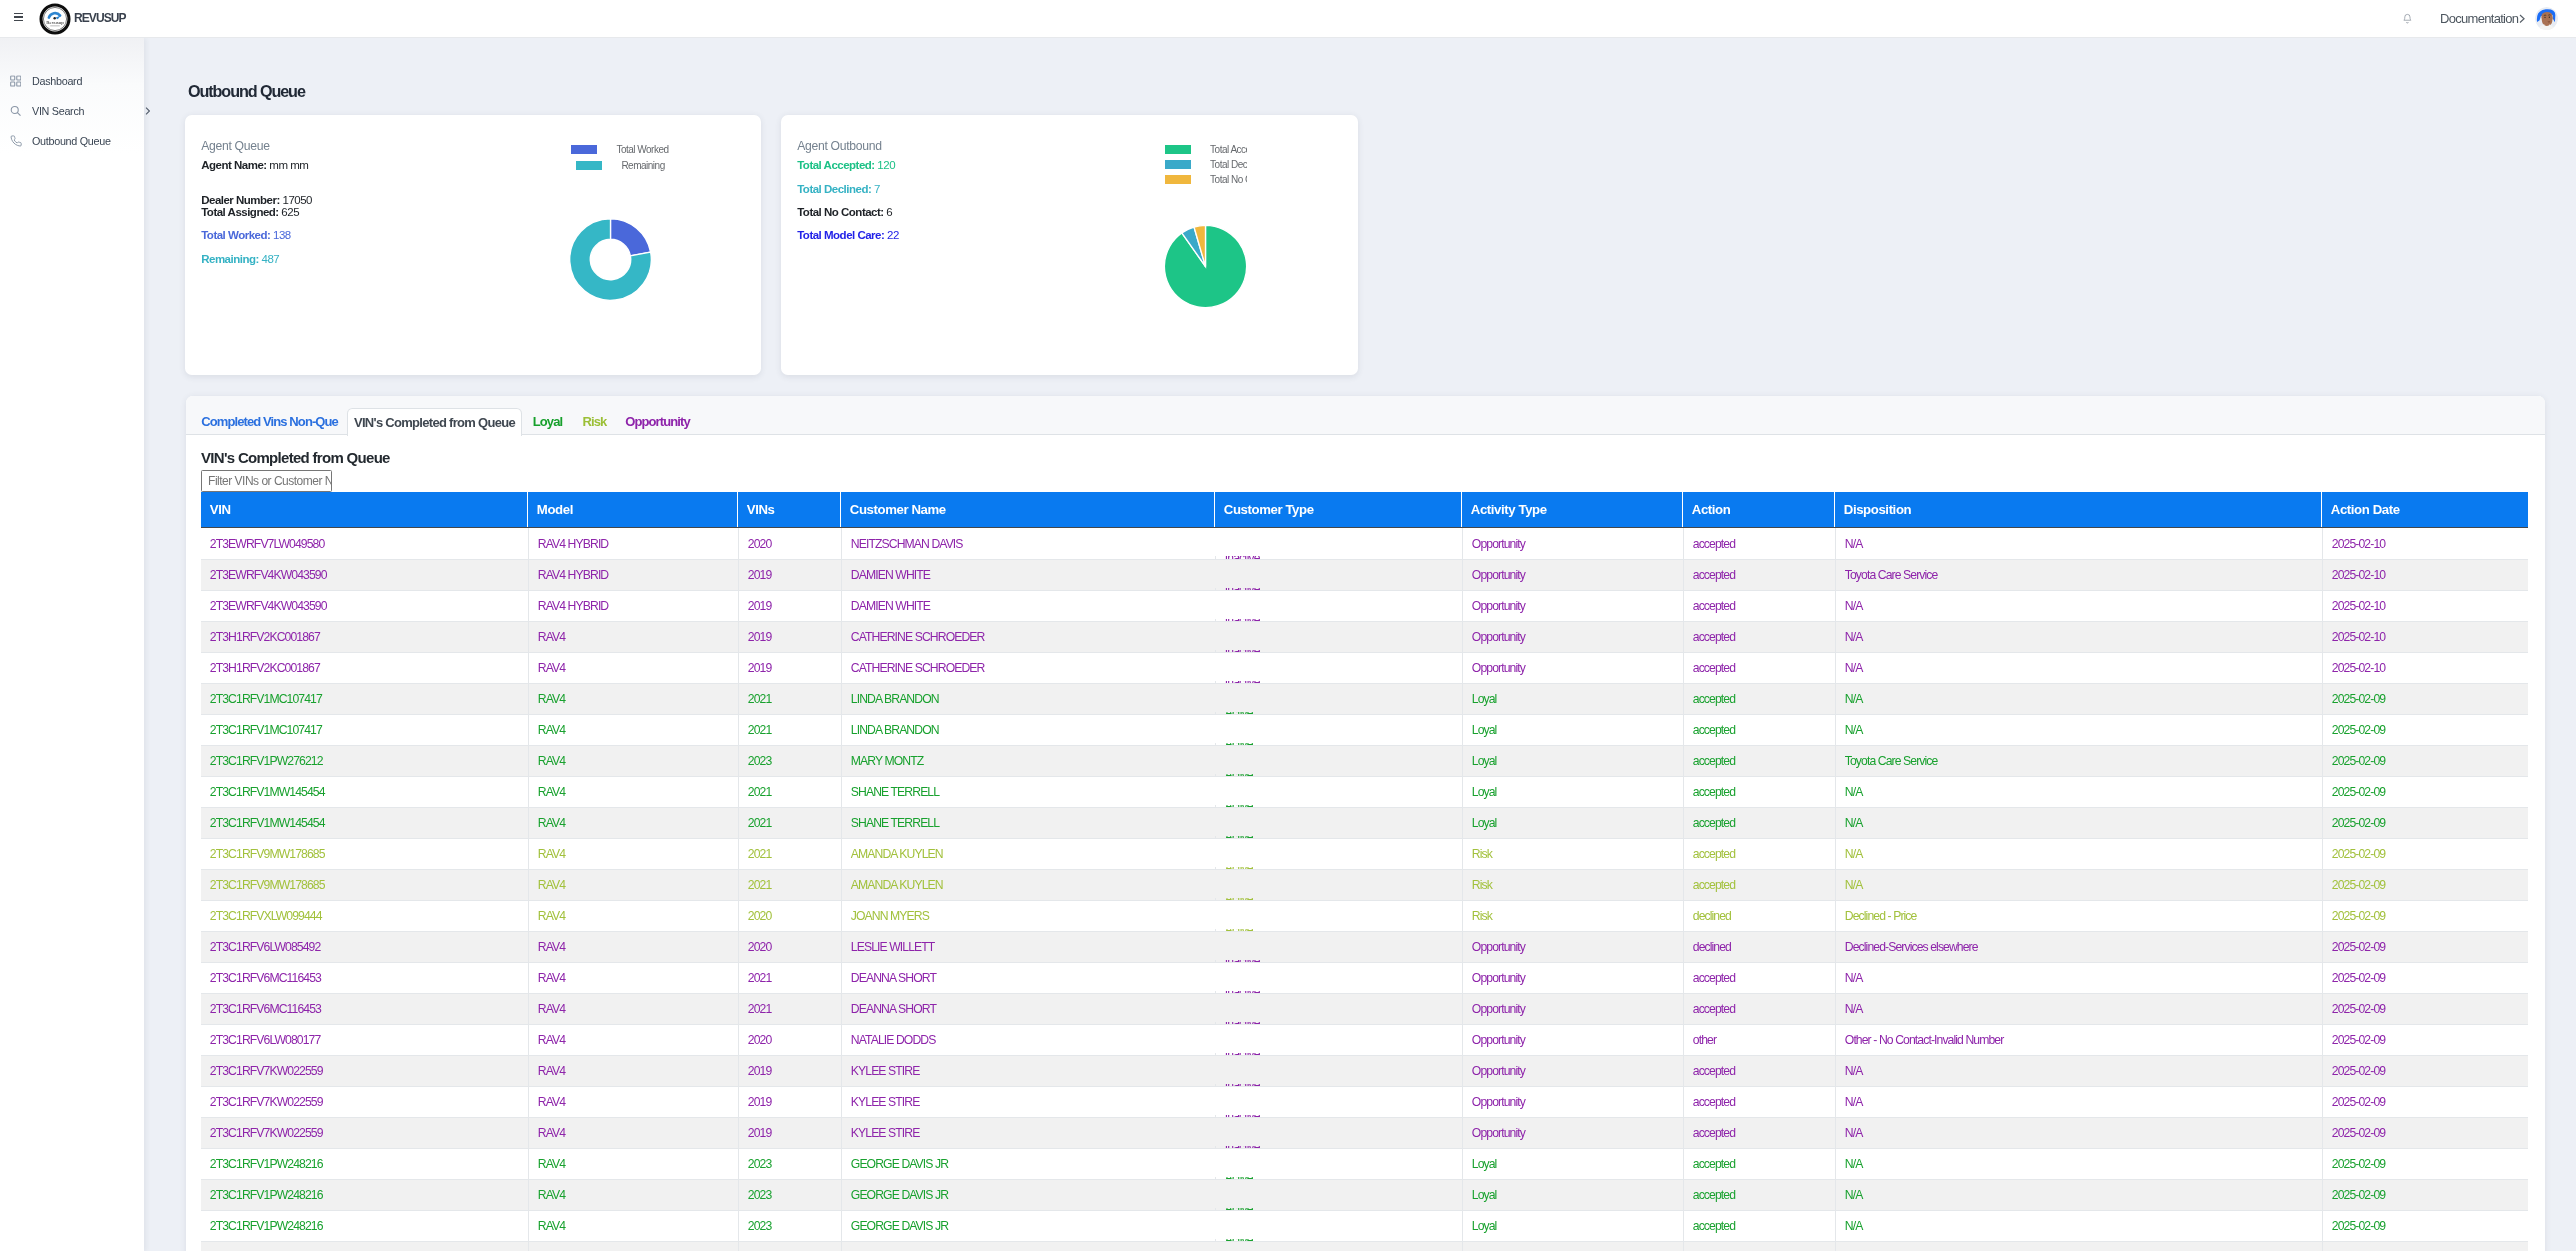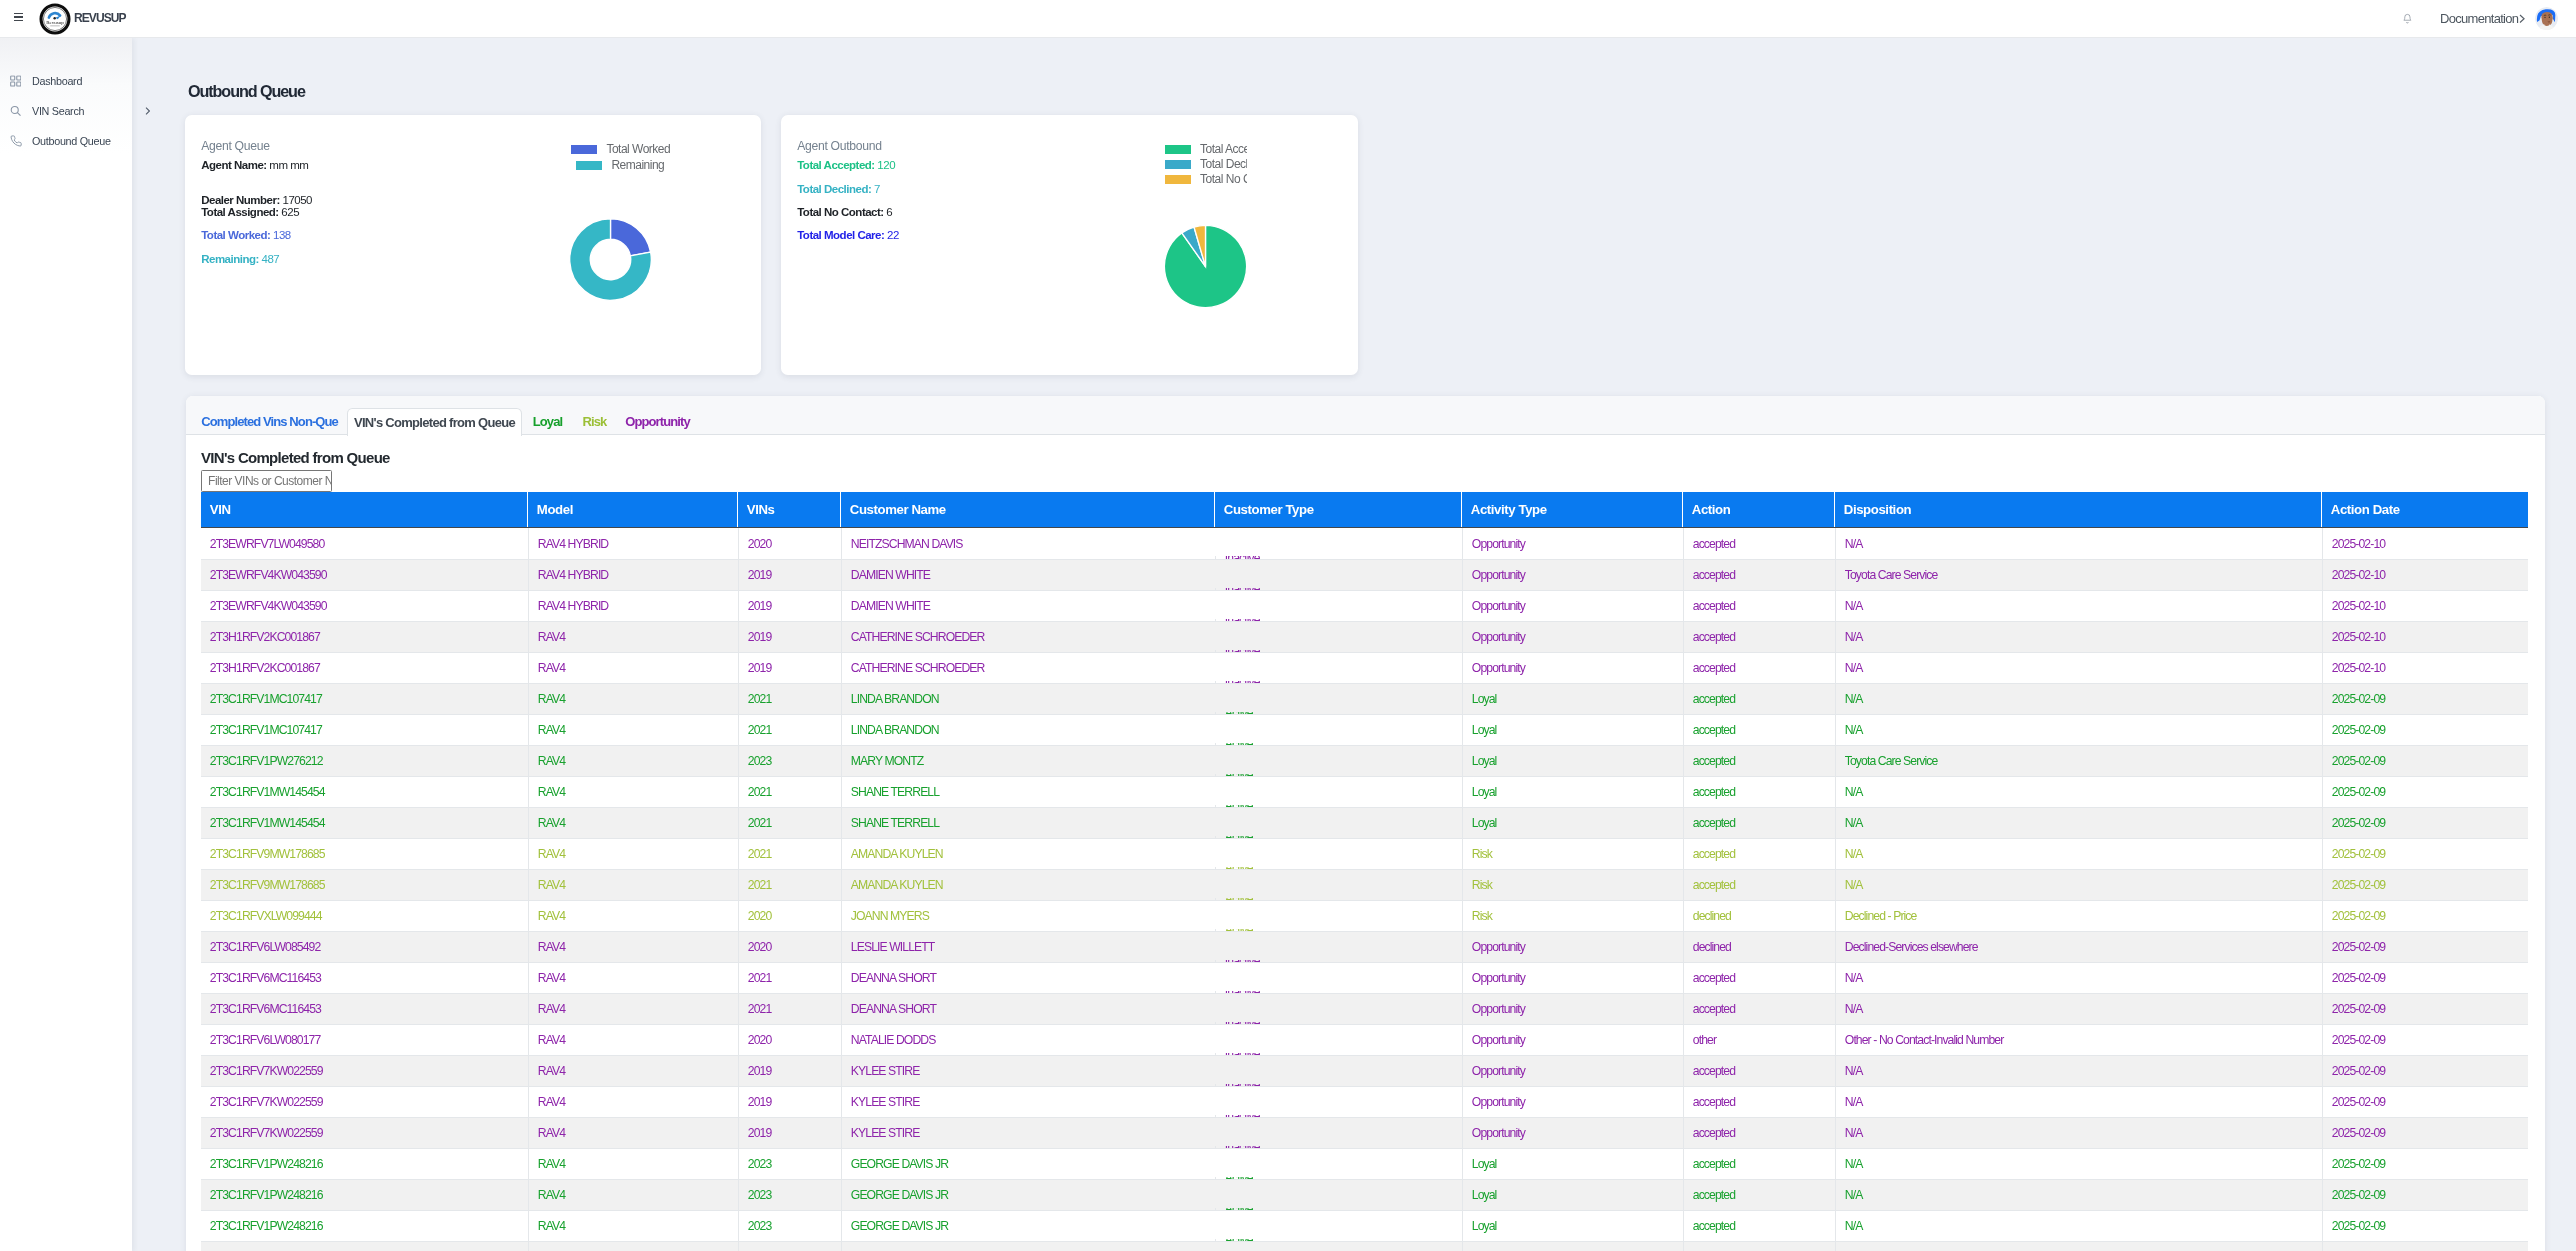--- a/index.html
+++ b/index.html
@@ -7,38 +7,38 @@
 
 
 .header { position:absolute; left:0; top:0; width:2576px; height:38px; background:#fff; border-bottom:0.7px solid #e7e9ec; z-index:10; }
 .burger { position:absolute; left:13.5px; top:13px; width:9.5px; height:8.1px; }
 .burger span { position:absolute; left:0; width:9.5px; height:1.4px; background:#42474e; }
 .brand { position:absolute; left:74px; top:10.5px; font-size:12px; font-weight:bold; color:#39414d; letter-spacing:-0.9px; }
 .docs { position:absolute; left:2440px; top:10.8px; font-size:13px; color:#4d565f; letter-spacing:-0.7px; }
 .docchev { position:absolute; left:2519px; top:13.5px; }
 
 
-.sidebar { position:absolute; left:0; top:38px; width:132px; height:1214px; background:linear-gradient(180deg,#f0f1f4 0,#fafbfc 47px,#ffffff 115px); box-shadow:2px 0 5.4px rgba(40,50,70,0.07); z-index:5; }
+.sidebar { position:absolute; left:0; top:38px; width:144px; height:1214px; background:linear-gradient(180deg,#f0f1f4 0,#fafbfc 47px,#ffffff 115px); box-shadow:2px 0 5.4px rgba(40,50,70,0.07); z-index:5; }
 .sitem { position:absolute; left:0; width:164px; height:30px; }
 .sitem .lbl { position:absolute; left:32px; top:50%; transform:translateY(-50%); font-size:10.8px; color:#3a4553; letter-spacing:-0.3px;}
 .sitem svg.ic { position:absolute; left:9.5px; top:50%; transform:translateY(-50%); }
 .sitem svg.chev { position:absolute; left:145px; top:50%; transform:translateY(-50%); }
 
 
 .h1 { position:absolute; left:188px; top:82px; font-size:16.2px; font-weight:bold; color:#212936; letter-spacing:-1.1px; }
 .card { position:absolute; background:#fff; border-radius:6.8px; box-shadow:0 1.4px 6.8px rgba(50,60,80,0.10); }
 #card1 { left:185px; top:115px; width:576px; height:260px; }
 #card2 { left:781px; top:115px; width:577px; height:260px;text-align:right; }
 .ctitle { position:absolute; left:16.2px; top:24.4px; font-size:12.2px; color:#75828f; letter-spacing:-0.3px; }
 .stat { position:absolute; left:16.2px; font-size:11.5px; color:#1d2126; letter-spacing:-0.5px; line-height:11.5px; }
 .stat b { letter-spacing:-0.5px; }
 .blue1 { color:#4a68da; } .teal1 { color:#35b2c4; } .green1 { color:#1cc186; } .blue2 { color:#2222e8; }
 .lrow { position:absolute; height:8.8px; white-space:nowrap; }
 .lrow .sw { display:inline-block; width:26.4px; height:8.8px; vertical-align:top; }
-.lrow .lt { display:inline-block; font-size:12px; color:#66696d; vertical-align:top; line-height:9.5px; margin-left:9px; letter-spacing:-0.5px;}
+.lrow .lt { display:inline-block; font-size:10px; color:#66696d; vertical-align:top; line-height:9.5px; margin-left:19px; letter-spacing:-0.5px;}
 .chart { position:absolute; }
 
 
 .bigcard { position:absolute; left:186px; top:396px; width:2359px; height:873px; background:#fff; border-radius:6.8px 6.8px 0 0; box-shadow:0 1.4px 6.8px rgba(50,60,80,0.10); }
 .tabs { position:absolute; left:0; top:0; width:2359px; height:39px; background:#f7f8fa; border-bottom:0.7px solid #dee2e6; border-radius:6.8px 6.8px 0 0; }
 .tab { position:absolute; top:11.5px; height:27px; line-height:27px; font-size:13px; font-weight:bold; letter-spacing:-0.9px; }
 .tab1 { left:8.1px; width:151px; text-align:center; color:#2b70df; }
 .tab2 { left:161px; width:175px; text-align:center; color:#3f4750; background:#fff; border:0.7px solid #dee2e6; border-bottom:none; border-radius:5.4px 5.4px 0 0; top:11.5px; height:28px; letter-spacing:-0.7px; }
 .tab3 { left:336px; width:51px; text-align:center; color:#17a02c; }
 .tab4 { left:387px; width:43px; text-align:center; color:#9bbf36; }

